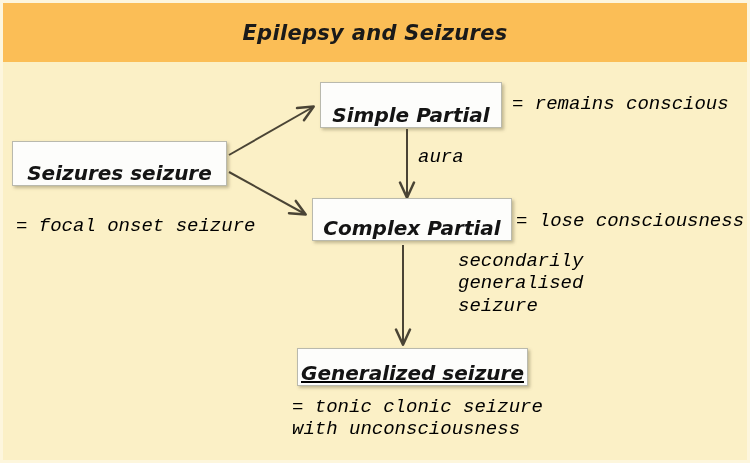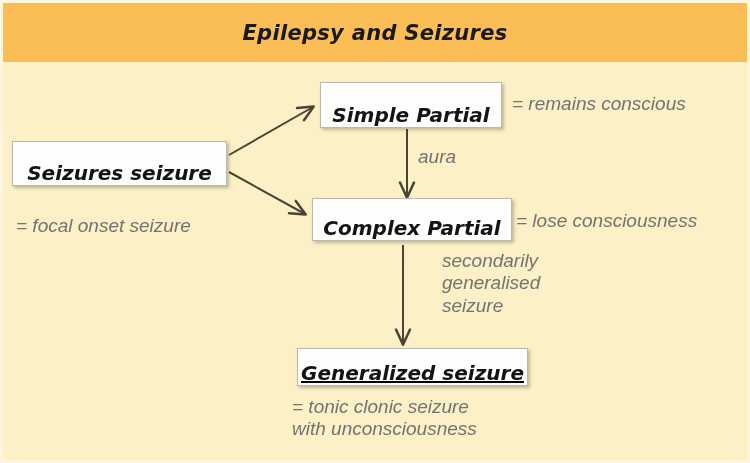--- a/index.html
+++ b/index.html
@@ -61,25 +61,25 @@
   .node-label {
     font-family: "DejaVu Sans", sans-serif;
     font-style: italic;
     font-weight: bold;
     font-size: 20px;
     color: #141414;
     white-space: nowrap;
   }
   .annot {
     position: absolute;
-    font-family: Liberation Sans, sans-serif;
+    font-family: Liberation Mono, monospace;
     font-style: italic;
     font-weight: normal;
     font-size: 19px;
-    color: #737373;
+    color: #000000;
     white-space: nowrap;
     line-height: 1.18;
     z-index: 15;
   }
   .annot.multi { white-space: normal; }
   .annot .ln { display: block; }
   #arrow-layer {
     position: absolute;
     left: 0; top: 0;
     width: 750px;
@@ -89,21 +89,21 @@
   
   #box-partial        { left: 12px;  top: 141px; width: 215px; height: 45px; }
   #box-simple         { left: 320px; top: 82px;  width: 182px; height: 46px; }
   #box-complex        { left: 312px; top: 198px; width: 200px; height: 43px; }
   #box-generalized    { left: 297px; top: 348px; width: 231px; height: 38px; text-decoration: underline; }
   
   #annot-partial      { left: 16px;  top: 190px; margin-top: 25px; }
   #annot-simple       { left: 512px; top: 93px;  }
   #annot-aura         { left: 418px; top: 146px; }
   #annot-complex      { left: 516px; top: 210px; }
-  #annot-secondary    { left: 442px; top: 250px; }
+  #annot-secondary    { left: 458px; top: 250px; }
   #annot-generalized  { left: 292px; top: 396px; }
 </style>
 </head>
 <body>
 
 <div id="slide">
 
   <div id="header-bar">
     <div id="header-title">Epilepsy and Seizures</div>
   </div>

